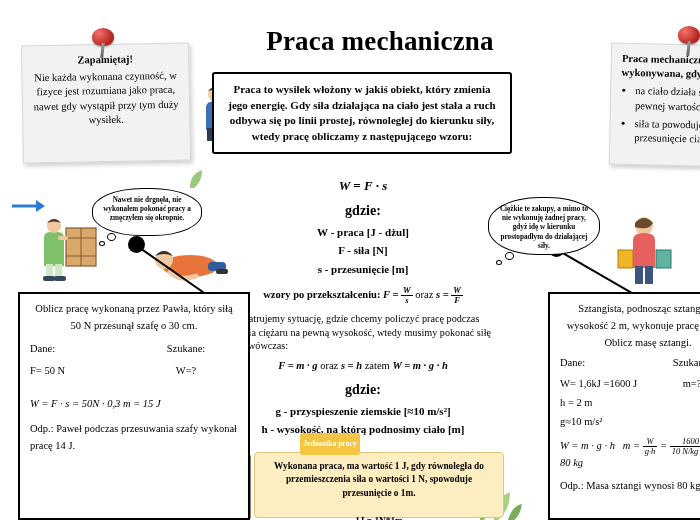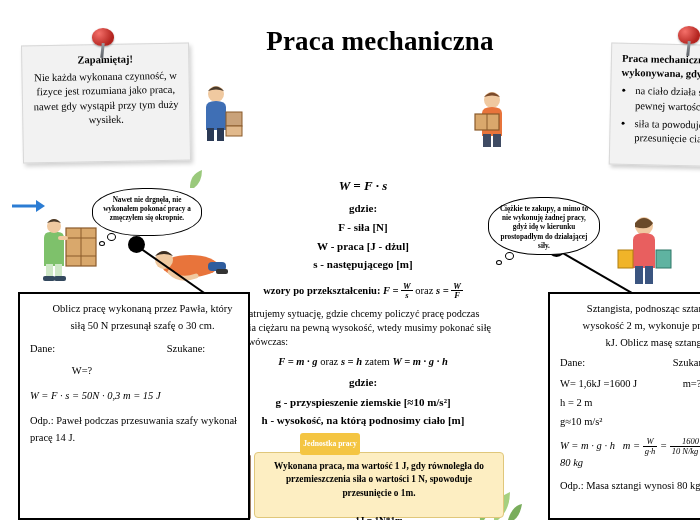--- a/index.html
+++ b/index.html
@@ -66,21 +66,21 @@
   }
 
   
   .center-col {
     position:absolute; left:205px; top:172px; width:316px;
     text-align:center;
     font-size:11px;
     line-height:1.5;
   }
   .f-big { font-weight:bold; font-size:13px; margin:4px 0; font-style:italic; }
-  .f-lab { font-weight:bold; font-size:11px; margin:3px 0; }
+  .f-lab { font-weight:bold; font-size:14px; margin:3px 0; }
   .f-item { font-size:11px; margin:2px 0; font-weight:bold; }
   .f-note { font-size:10.2px; margin:7px 0 2px; text-align:left; font-weight:normal; line-height:1.35; }
   .f-small { font-size:10.5px; font-weight:bold; }
   .ital { font-style:italic; }
   .frac { display:inline-block; vertical-align:middle; text-align:center; font-size:8.5px; line-height:1.05; }
   .frac .num { display:block; border-bottom:1px solid #000; padding:0 2px; }
   .frac .den { display:block; padding:0 2px; }
 
   
   .bubble {
@@ -108,21 +108,21 @@
   .taskbox {
     position:absolute;
     border:2.5px solid #000;
     background:#fff;
     padding:7px 10px;
     font-size:10.5px;
     line-height:1.6;
   }
   .taskbox.left { left:18px; top:292px; width:232px; height:228px; }
   .taskbox.right { left:548px; top:292px; width:200px; height:228px; }
-  .tb-head { text-align:center; font-weight:normal;margin-left:17px; }
+  .tb-head { text-align:center; font-weight:normal; }
   .tb-cols { display:flex; justify-content:space-between; margin-top:4px; }
   .tb-cols .c { width:50%; }
   .tb-cols .c.r { text-align:center; }
   .tb-line { margin:2px 0; }
 
   
   .unitbox {
     position:absolute; left:254px; top:452px; width:250px; height:66px;
     background:#fdeec2; border:1.5px solid #e0c77b; border-radius:4px;
     padding:7px 8px 4px; text-align:center;
@@ -266,27 +266,28 @@
     <ul>
       <li>na ciało działa siła o pewnej wartości</li>
       <li>siła ta powoduje przesunięcie ciała</li>
     </ul>
   </div>
   <div class="pin" style="left:676px; top:26px;">
     <div class="head"></div>
       <div class="needle"></div>
   </div>
 
+  <div class="defbox">Praca to wysiłek włożony w jakiś obiekt, który zmienia jego energię. Gdy siła działająca na ciało jest stała a ruch odbywa się po linii prostej, równoległej do kierunku siły, wtedy pracę obliczamy z następującego wzoru:</div>
 
   <div class="center-col">
     <div class="f-big">W = F · s</div>
     <div class="f-lab">gdzie:</div>
+    <div class="f-item">W - praca [J - dżul]</div>
     <div class="f-item">F - siła [N]</div>
-    <div class="f-item">W - praca [J - dżul]</div>
-    <div class="f-item">s - następującego [m]</div>
+    <div class="f-item">s - przesunięcie [m]</div>
 
     <div class="f-small" style="margin-top:9px;">
       <span>wzory po przekształceniu:</span>
       <span class="ital">F =</span>
       <span class="frac">
         <span class="num ital">W</span>
         <span class="den ital">s</span>
       </span>
       <span style="font-weight:normal;">oraz</span>
       <span class="ital">s =</span>
@@ -324,23 +325,24 @@
     <div class="tb-head">Oblicz pracę wykonaną przez Pawła, który siłą 50 N przesunął szafę o 30 cm.</div>
     <div class="tb-cols">
       <div class="c">
         <div class="tb-line">Dane:</div>
       </div>
       <div class="c r">
         <div class="tb-line">Szukane:</div>
       </div>
     </div>
     <div class="tb-cols">
+      <div class="c">F= 50 N</div>
       <div class="c r">W=?</div>
     </div>
-    <div class="tb-line ital" style="margin-top:8px;">W = F · s  = 50N · 0,3 m = 15 J</div>
+    <div class="tb-line ital" style="margin-top:16px;">W = F · s  = 50N · 0,3 m = 15 J</div>
     <div class="tb-line" style="margin-top:8px;">Odp.: Paweł podczas przesuwania szafy wykonał pracę 14 J.</div>
   </div>
 
   <div class="taskbox right">
     <div class="tb-head">Sztangista, podnosząc sztangę na wysokość 2 m, wykonuje pracę 1,6 kJ. Oblicz masę sztangi.</div>
     <div class="tb-cols">
       <div class="c">Dane:</div>
       <div class="c r">Szukane:</div>
     </div>
     <div class="tb-cols">

